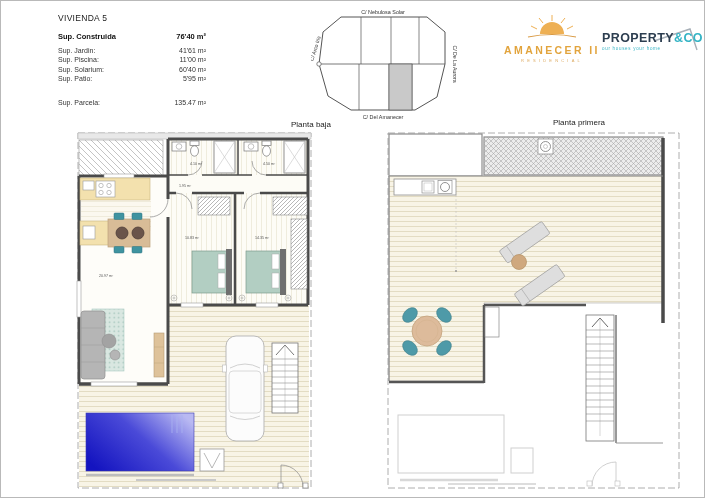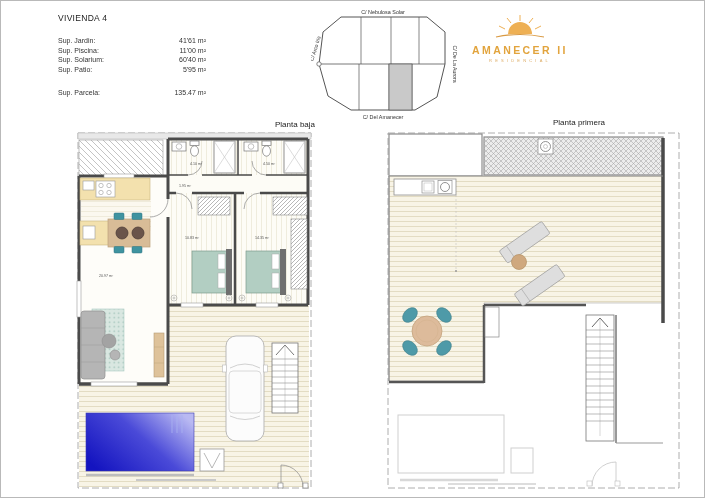--- a/index.html
+++ b/index.html
@@ -6,41 +6,45 @@
   .page{position:relative;width:705px;height:498px;background:#fff;border:1px solid #b9b9b9;
         box-sizing:border-box;font-family:"Liberation Sans",sans-serif;overflow:hidden;}
   
   .info{position:absolute;left:57px;top:12px;width:148px;color:#222;}
   .info .title{font-size:8.5px;letter-spacing:.3px;margin-bottom:9px;}
   .row{display:flex;justify-content:space-between;font-size:7px;line-height:9.5px;color:#333;}
   .row.bold{font-weight:bold;font-size:7.5px;color:#111;}
   .gap-s{height:4px}.gap-m{height:6px}.gap-l{height:8px}
   
   .plan-title{position:absolute;width:110px;text-align:right;font-size:8px;color:#222;}
-  .pt-ground{left:204px;top:119px;}
+  .pt-ground{left:220px;top:119px;}
   .pt-first{left:494px;top:117px;}
   
-  .amanecer{position:absolute;left:460px;top:12px;width:118px;text-align:center;}
+  .amanecer{position:absolute;left:492px;top:12px;width:118px;text-align:center;}
   .amanecer .name{font-size:10.5px;font-weight:600;letter-spacing:2.4px;color:#E2A43D;margin-top:1px;}
   .amanecer .sub{font-size:4px;letter-spacing:3.2px;color:#DCA95F;margin-top:2px;}
   .property{position:absolute;left:601px;top:30px;width:98px;}
   .property .houseicon{position:absolute;left:0;top:-8px;}
   .property .name{font-size:12.5px;font-weight:bold;letter-spacing:.4px;color:#2D3E50;position:relative;}
   .property .name .co{color:#35B4C5;}
   .property .tag{font-size:4.5px;letter-spacing:.7px;color:#35B4C5;margin-top:1px;}
   svg text{font-family:"Liberation Sans",sans-serif;}
   .plansvg{position:absolute;}
 </style>
 </head>
 <body>
 
 <div class="page">
 
   <div class="info">
-    <div class="title">VIVIENDA 4</div>
+    <div class="title">VIVIENDA 5</div>
+    <div class="row bold">
+      <span>Sup. Construida</span>
+      <span>76'40 m²</span>
+    </div>
     <div class="gap-s"></div>
     <div class="row">
       <span>Sup. Jardin:</span>
       <span>41'61 m²</span>
     </div>
     <div class="row">
       <span>Sup. Piscina:</span>
       <span>11'00 m²</span>
     </div>
     <div class="row">
@@ -80,20 +84,27 @@
         <line x1="39" y1="10" x2="43" y2="5"></line>
           <line x1="15" y1="16" x2="9" y2="13"></line>
         <line x1="45" y1="16" x2="51" y2="13"></line>
       </g>
       <path d="M6,24 Q30,19 54,24" fill="none" stroke="#D99A43" stroke-width="1.2"></path>
     </svg>
     <div class="name">AMANECER II</div>
     <div class="sub">RESIDENCIAL</div>
   </div>
 
+  <div class="property">
+    <svg class="houseicon" width="98" height="32" viewBox="0 0 98 32">
+      <path d="M52,18 L88,6 L95,27" fill="none" stroke="#A8B0B8" stroke-width="1.4"></path>
+    </svg>
+    <div class="name"><span>PROPERTY</span><span class="co">&amp;CO</span></div>
+    <div class="tag">our houses your home</div>
+  </div>
 
   <div class="plan-title pt-ground">Planta baja</div>
   <div class="plan-title pt-first">Planta primera</div>
 
   <svg class="plansvg" style="left:75px;top:130px;" width="237" height="360" viewBox="0 0 237 360">
     <defs>
       <pattern id="deckG" width="4" height="5" patternUnits="userSpaceOnUse">
         <rect width="4" height="5" fill="#f8f4e6"></rect>
           <line x1="0" y1="0.5" x2="4" y2="0.5" stroke="#ddd5ba" stroke-width="0.8"></line>
       </pattern>

